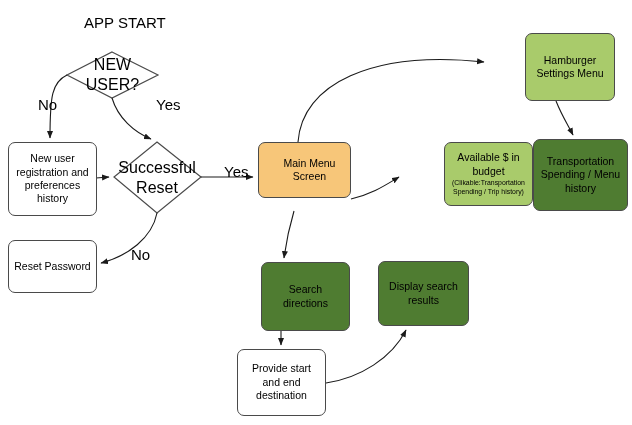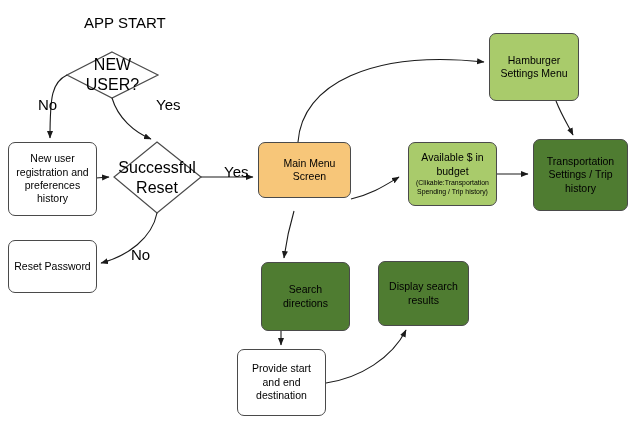--- a/index.html
+++ b/index.html
@@ -10,21 +10,21 @@
   svg.layer { pointer-events: none; }
   .edge { fill: none; stroke: #1a1a1a; stroke-width: 1.1; }
   .diamond { fill: #ffffff; stroke: var(--border, #4a4a4a); stroke-width: 1.2; }
   .node {
     position: absolute; display: flex; flex-direction: column;
     align-items: center; justify-content: center; text-align: center;
     font-size: 10.5px; line-height: 1.28; padding: 4px 5px;
     border: 1.2px solid var(--border, #4a4a4a); border-radius: 7px; background: #fff;
   }
   .node.orange { background: var(--orange, #f7c679); }
-  .node.lgreen { background: var(--light_green, #a9cb6b); }
+  .node.lgreen { background: var(--light_green, #a9cb6b); margin-left: 36px; }
   .node.dgreen { background: var(--dark_green, #4f7c31); }
   .diamond-text {
     position: absolute; display: flex; align-items: center; justify-content: center;
     text-align: center; font-size: 16px; line-height: 1.25;
   }
   .free-label { position: absolute; font-size: 15px; white-space: nowrap; }
   .note { font-size: 6.9px; line-height: 1.25; margin-top: 1px; }
 </style>
 </head>
 <body>
@@ -75,21 +75,21 @@
   <div class="node lgreen" style="left:489px; top:33px; width:90px; height:68px;">
     <span>Hamburger Settings Menu</span>
   </div>
 
   <div class="node lgreen" style="left:408px; top:142px; width:89px; height:64px;align-items:center;">
     <span>Available $ in budget</span>
     <span class="note">(Clikable:Transportation Spending / Trip history)</span>
   </div>
 
   <div class="node dgreen" style="left:533px; top:139px; width:95px; height:72px;">
-    <span>Transportation Settings / Trip history</span>
+    <span>Transportation Spending / Menu history</span>
   </div>
 
   <div class="node dgreen" style="left:237px; top:262px; width:89px; height:69px;margin-left:24px;">
     <span>Search directions</span>
   </div>
 
   <div class="node" style="left:237px; top:349px; width:89px; height:67px;">
     <span>Provide start and end destination</span>
   </div>
 

